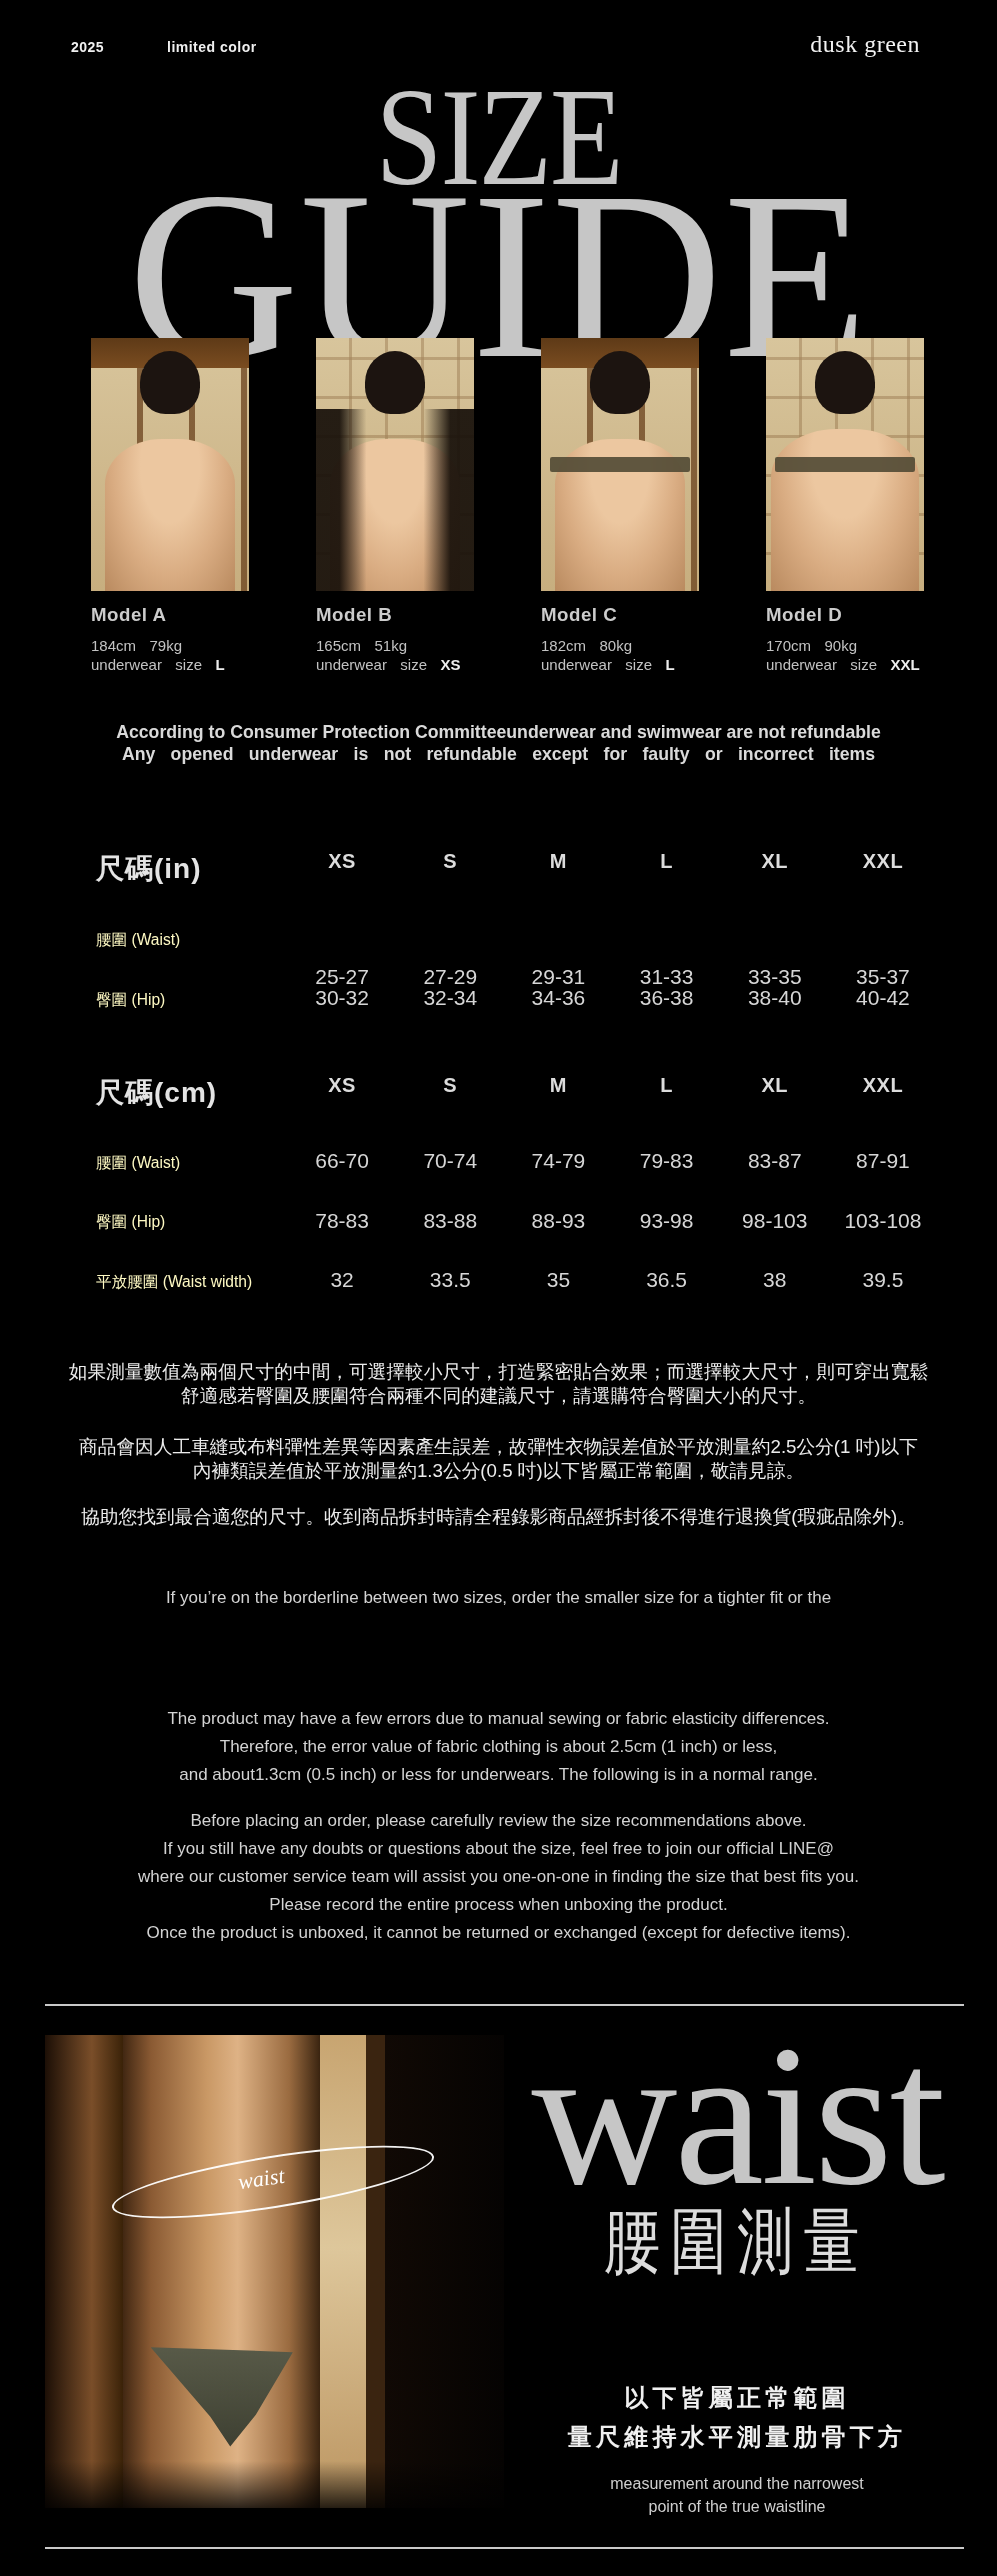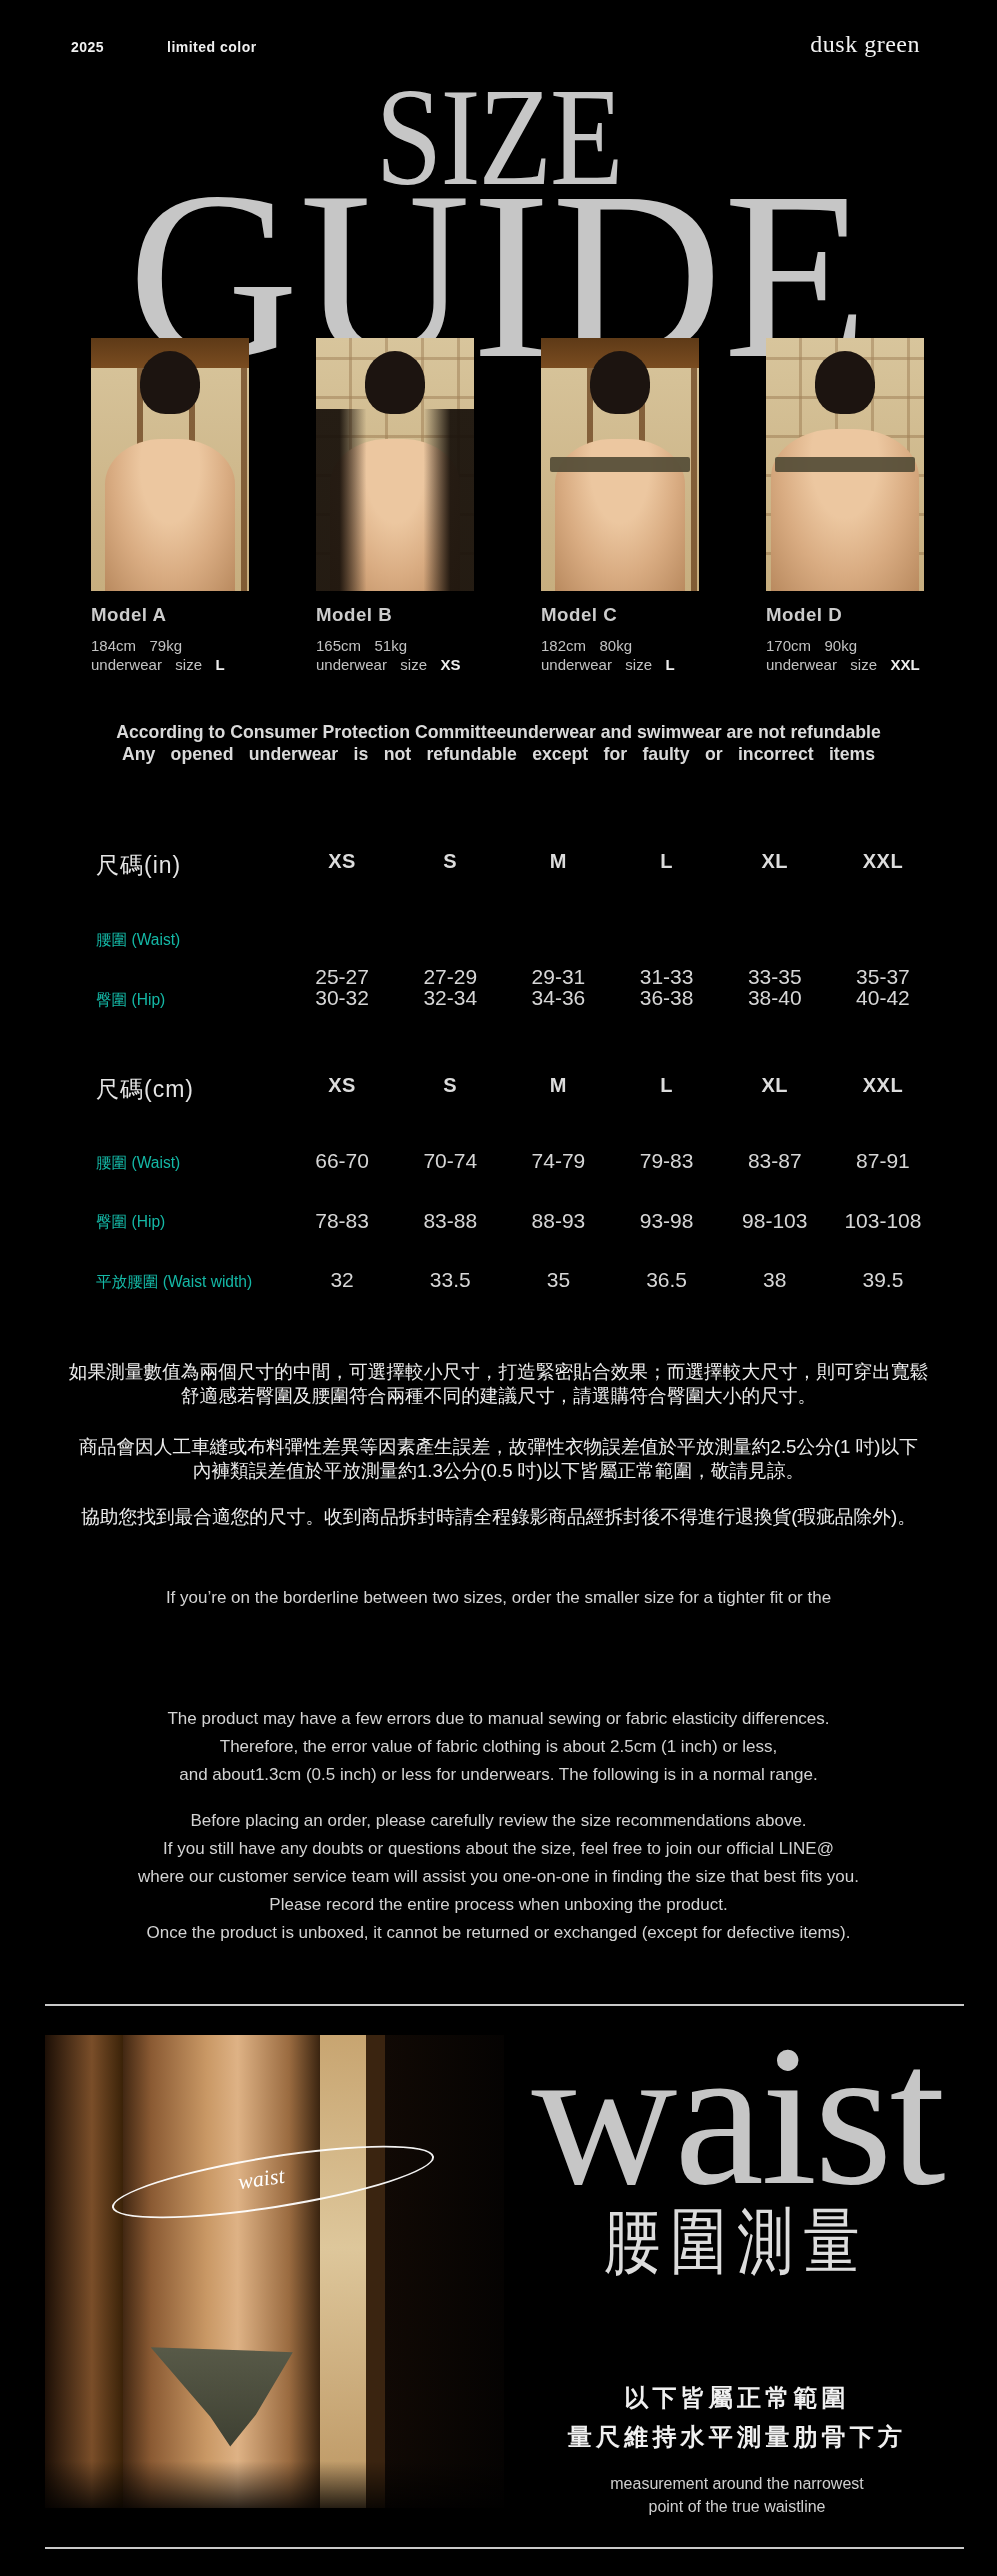--- a/index.html
+++ b/index.html
@@ -36,26 +36,26 @@
   .ph-d .ph-body{left:3%;width:94%;height:64%;}
   .m-name{margin:12.5px 0 10.4px 0;font-size:18.7px;font-weight:bold;color:#cccccc;letter-spacing:0.5px;}
   .m-stats{font-size:15px;color:#c2c2c2;line-height:19px;word-spacing:9.3px;}
   .m-size{color:#ededed;font-weight:bold;}
 
   
   .policy{font-size:17.7px;font-weight:bold;color:#dadada;line-height:18.7px;}
   #policy2{word-spacing:10.4px;}
 
   
-  .t-title{left:96px;font-size:23px;color:#e4e4e4;letter-spacing:1px;white-space:nowrap;}
+  .t-title{left:96px;font-size:28px;color:#e4e4e4;letter-spacing:1px;white-space:nowrap;font-weight:bold;}
   .t-cols{left:288px;width:649px;display:flex;}
   .t-cols span{flex:1;text-align:center;}
   .t-head span{font-size:20px;font-weight:bold;color:#dcdcdc;letter-spacing:0.5px;}
   .t-vals span{font-size:21px;color:#d6d6d6;}
-  .t-label{left:96px;font-size:15.6px;color:#14b8a6;white-space:nowrap;}
+  .t-label{left:96px;font-size:15.6px;color:#fef9c3;white-space:nowrap;}
 
   
   .note-zh{font-size:18.7px;line-height:24px;color:#ececec;}
   .note-en{font-size:17px;line-height:28px;color:#d3d3d3;}
 
   
   .divider{left:45px;width:919px;height:2.1px;background:#c9c9c9;}
 
   
   #waist-photo{left:45px;top:2035px;width:459px;height:473px;overflow:hidden;

